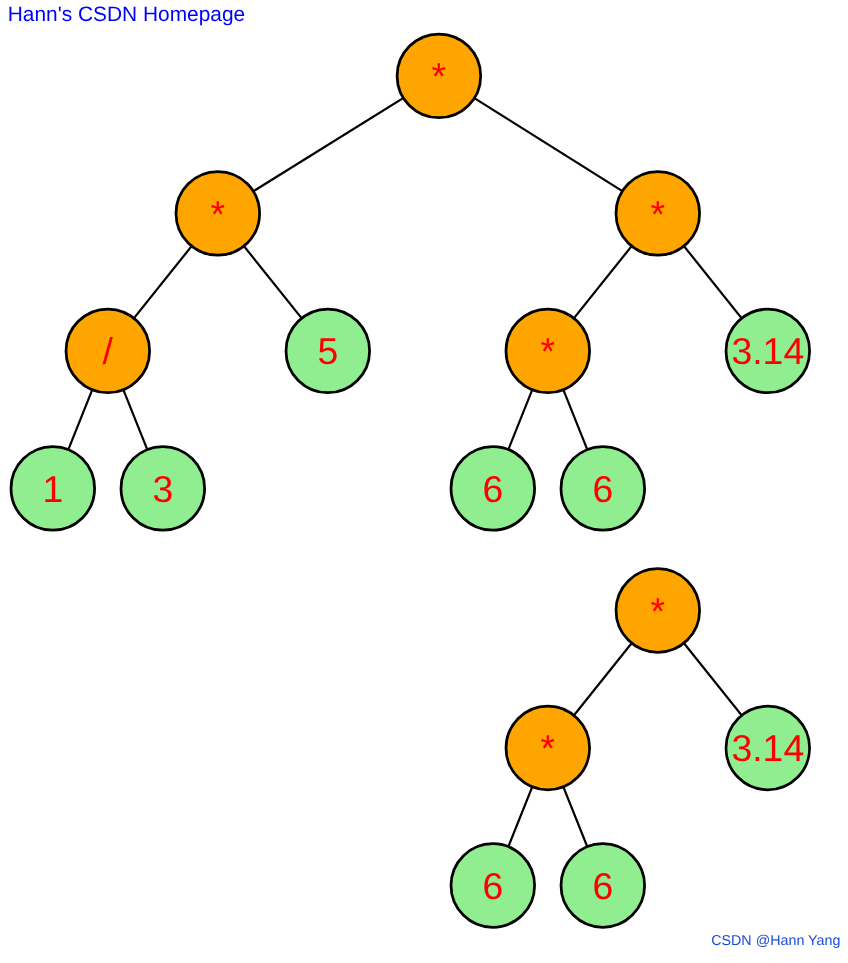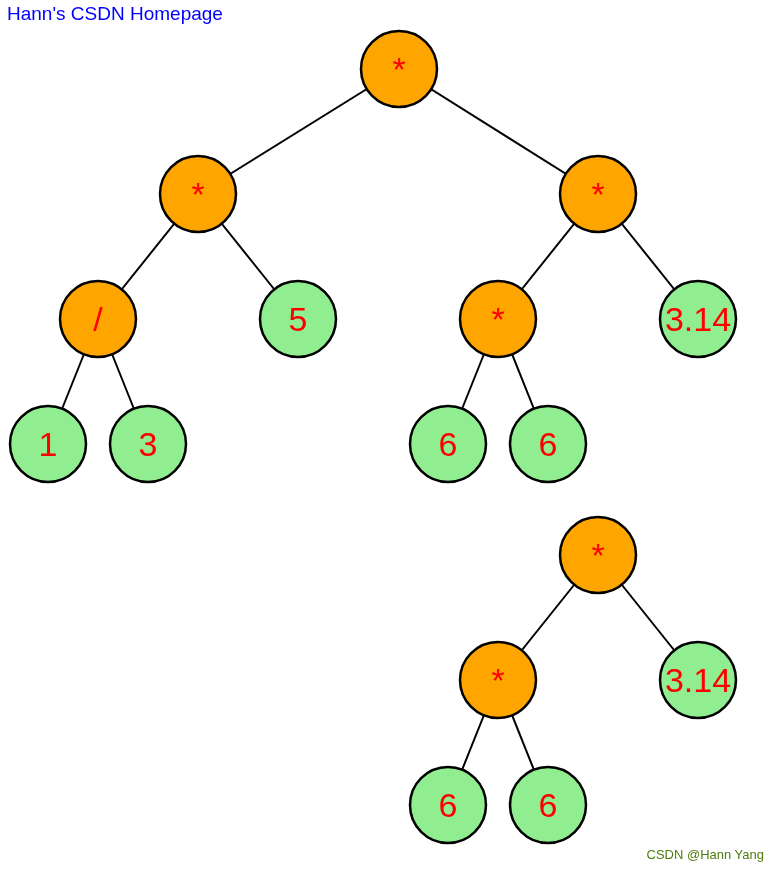--- a/index.html
+++ b/index.html
@@ -98,14 +98,14 @@
         <text x="498" y="692" text-anchor="middle" fill="#FF0000" font-size="34">*</text>
         <circle cx="698" cy="680" r="38" fill="#90EE90" stroke="#000000" stroke-width="2.5"></circle>
         <text x="698" y="692" text-anchor="middle" fill="#FF0000" font-size="34">3.14</text>
         <circle cx="448" cy="805" r="38" fill="#90EE90" stroke="#000000" stroke-width="2.5"></circle>
         <text x="448" y="817" text-anchor="middle" fill="#FF0000" font-size="34">6</text>
         <circle cx="548" cy="805" r="38" fill="#90EE90" stroke="#000000" stroke-width="2.5"></circle>
         <text x="548" y="817" text-anchor="middle" fill="#FF0000" font-size="34">6</text>
       </g>
     </svg>
 
-  <div class="watermark" style="color: #4d7c0f;">CSDN @Hann Yang</div>
+  <div class="watermark" style="color: #1d4ed8;">CSDN @Hann Yang</div>
 </div>
 
 </body></html>

